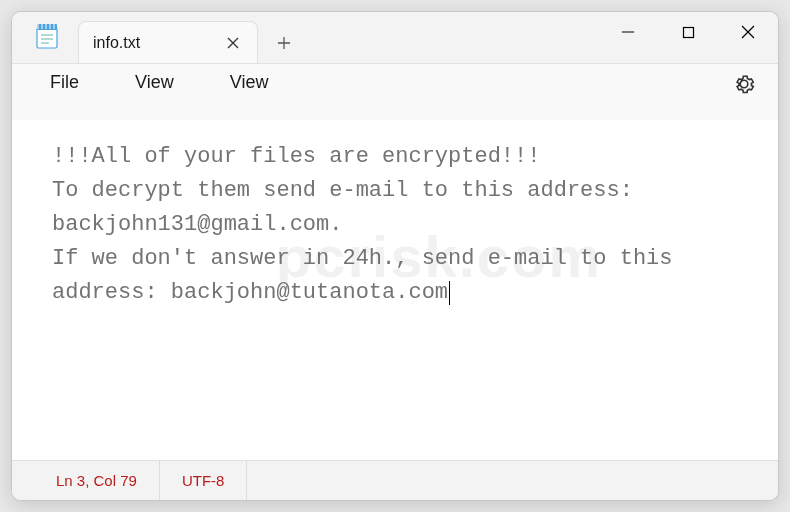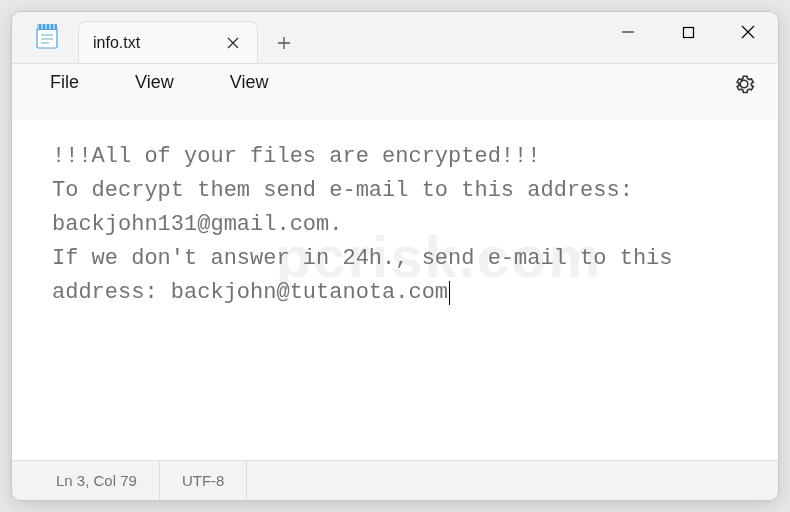--- a/index.html
+++ b/index.html
@@ -113,21 +113,21 @@
   vertical-align: text-bottom;
   margin-left: 1px;
 }
 .statusbar {
   height: 40px;
   display: flex;
   align-items: center;
   background: #f3f3f3;
   border-top: 1px solid #e0e0e0;
   font-size: 15px;
-  color: #737373;
+  color: #b91c1c;
 }
 .status-sect {
   padding: 0 22px;
   border-right: 1px solid #ddd;
   height: 100%;
   display: flex;
   align-items: center;
 }
 .status-sect:last-child { border-right: none; }
 .watermark {

